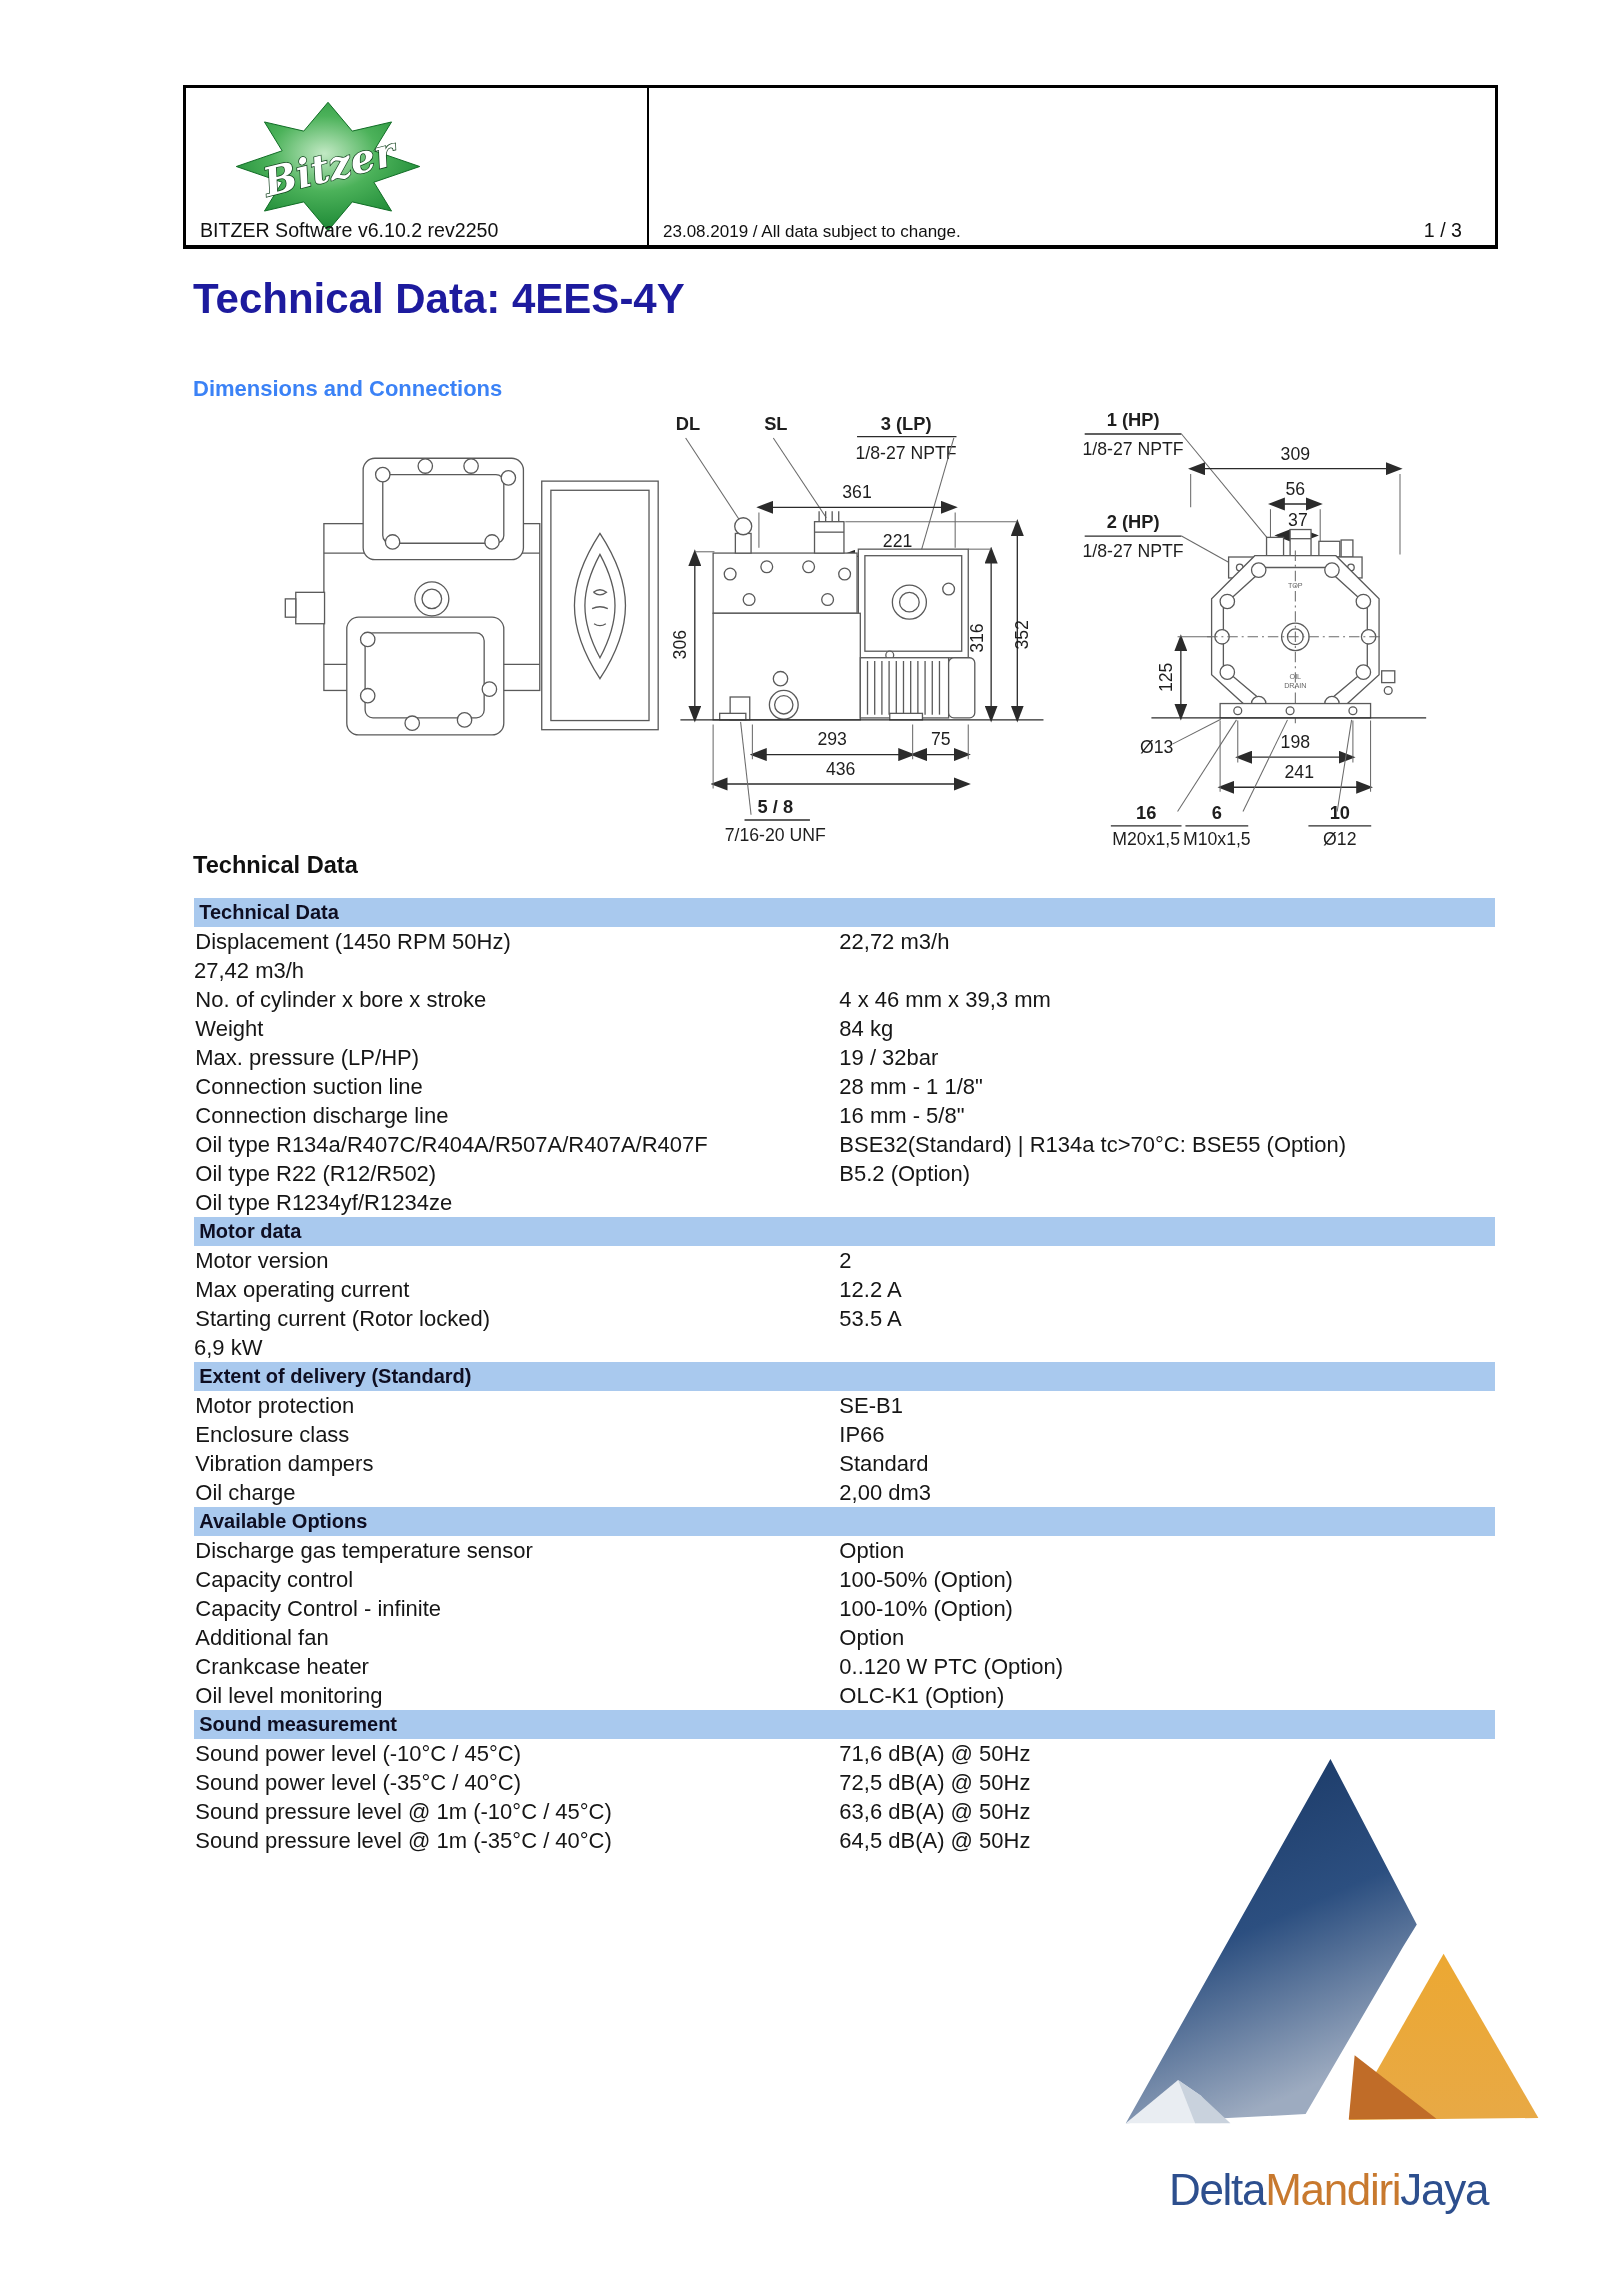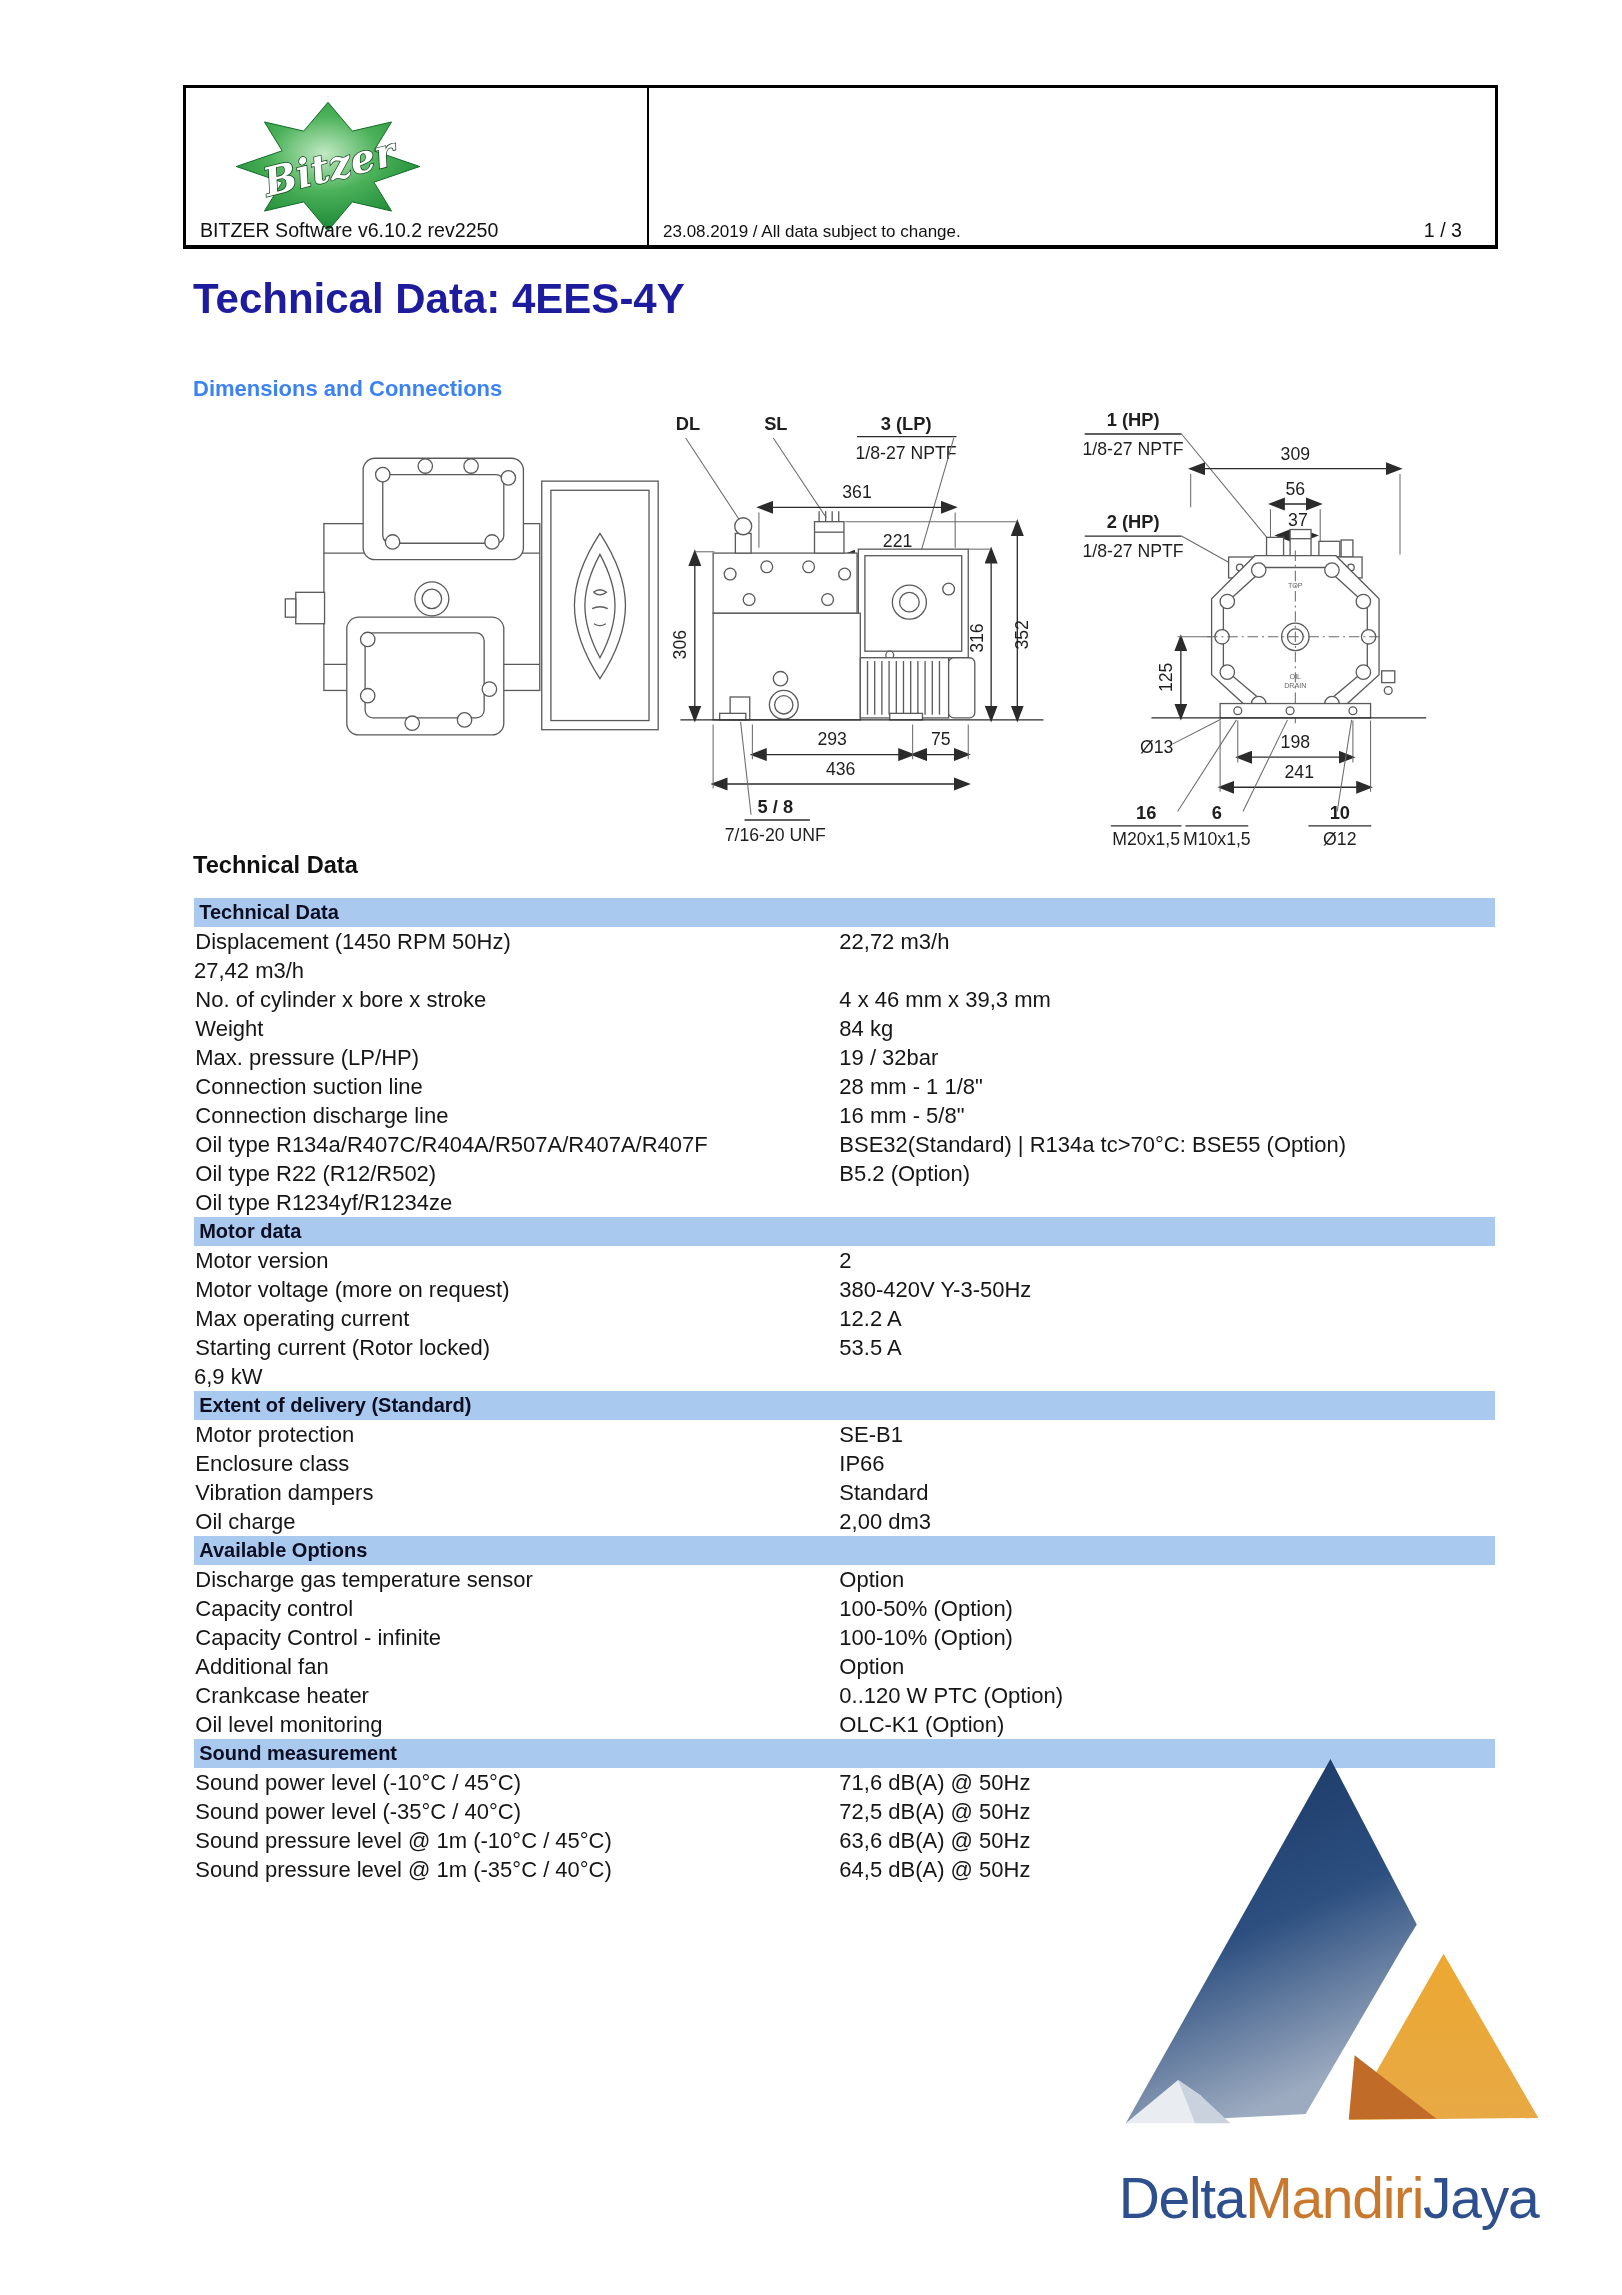--- a/index.html
+++ b/index.html
@@ -34,21 +34,21 @@
   .tbl{position:absolute;left:194px;top:898px;width:1301px;}
   .sec-bar{height:29px;background:#a9c9ee;display:flex;align-items:center;
            padding-left:5.2px;font-weight:bold;font-size:20px;color:#0e0e22;}
   .row{display:flex;font-size:22px;line-height:29px;color:#161616;}
   .row .lab{width:644px;flex:none;padding-left:1.3px;}
   .row .val{flex:1;}
   
   .dmj{position:absolute;left:1080px;top:1728px;width:497px;height:543px;}
   .dmj svg{display:block;}
   .dmj-text{position:absolute;left:0;top:437px;width:497px;text-align:center;
-            font-size:57px;letter-spacing:-1.3px;white-space:nowrap;}
+            font-size:44px;letter-spacing:-1.3px;white-space:nowrap;}
   .dmj-delta{color:#2d4f8e;}
   .dmj-mandiri{color:#c8792e;}
   .dmj-jaya{color:#2d4f8e;}
 </style>
 </head>
 <body>
 
 <div class="hdr">
   <div class="hdr-left">
     <svg class="hdr-logo" width="190" height="139" viewBox="0 0 290 212">
@@ -329,24 +329,20 @@
     </div>
     <div class="row">
       <span class="lab">Oil type R1234yf/R1234ze</span>
     </div>
     <div class="sec-bar">Motor data</div>
     <div class="row">
       <span class="lab">Motor version</span>
       <span class="val">2</span>
     </div>
     <div class="row">
-      <span class="lab">Motor voltage (more on request)</span>
-      <span class="val">380-420V Y-3-50Hz</span>
-    </div>
-    <div class="row">
       <span class="lab">Max operating current</span>
       <span class="val">12.2 A</span>
     </div>
     <div class="row">
       <span class="lab">Starting current (Rotor locked)</span>
       <span class="val">53.5 A</span>
     </div>
     <div class="row">
       <span class="val">6,9 kW</span>
     </div>

